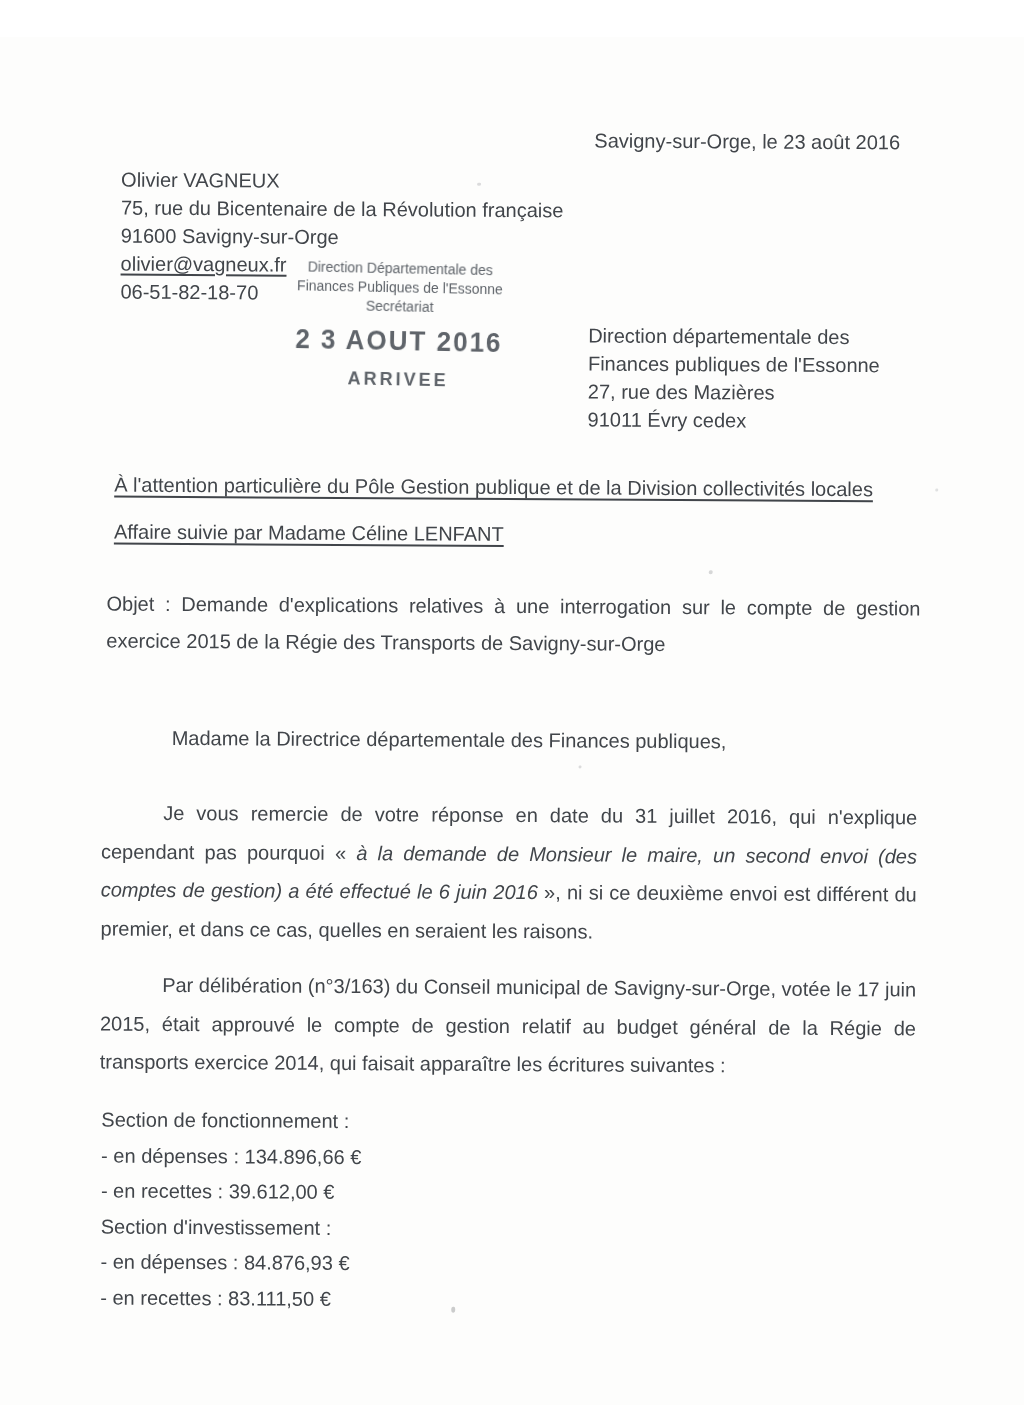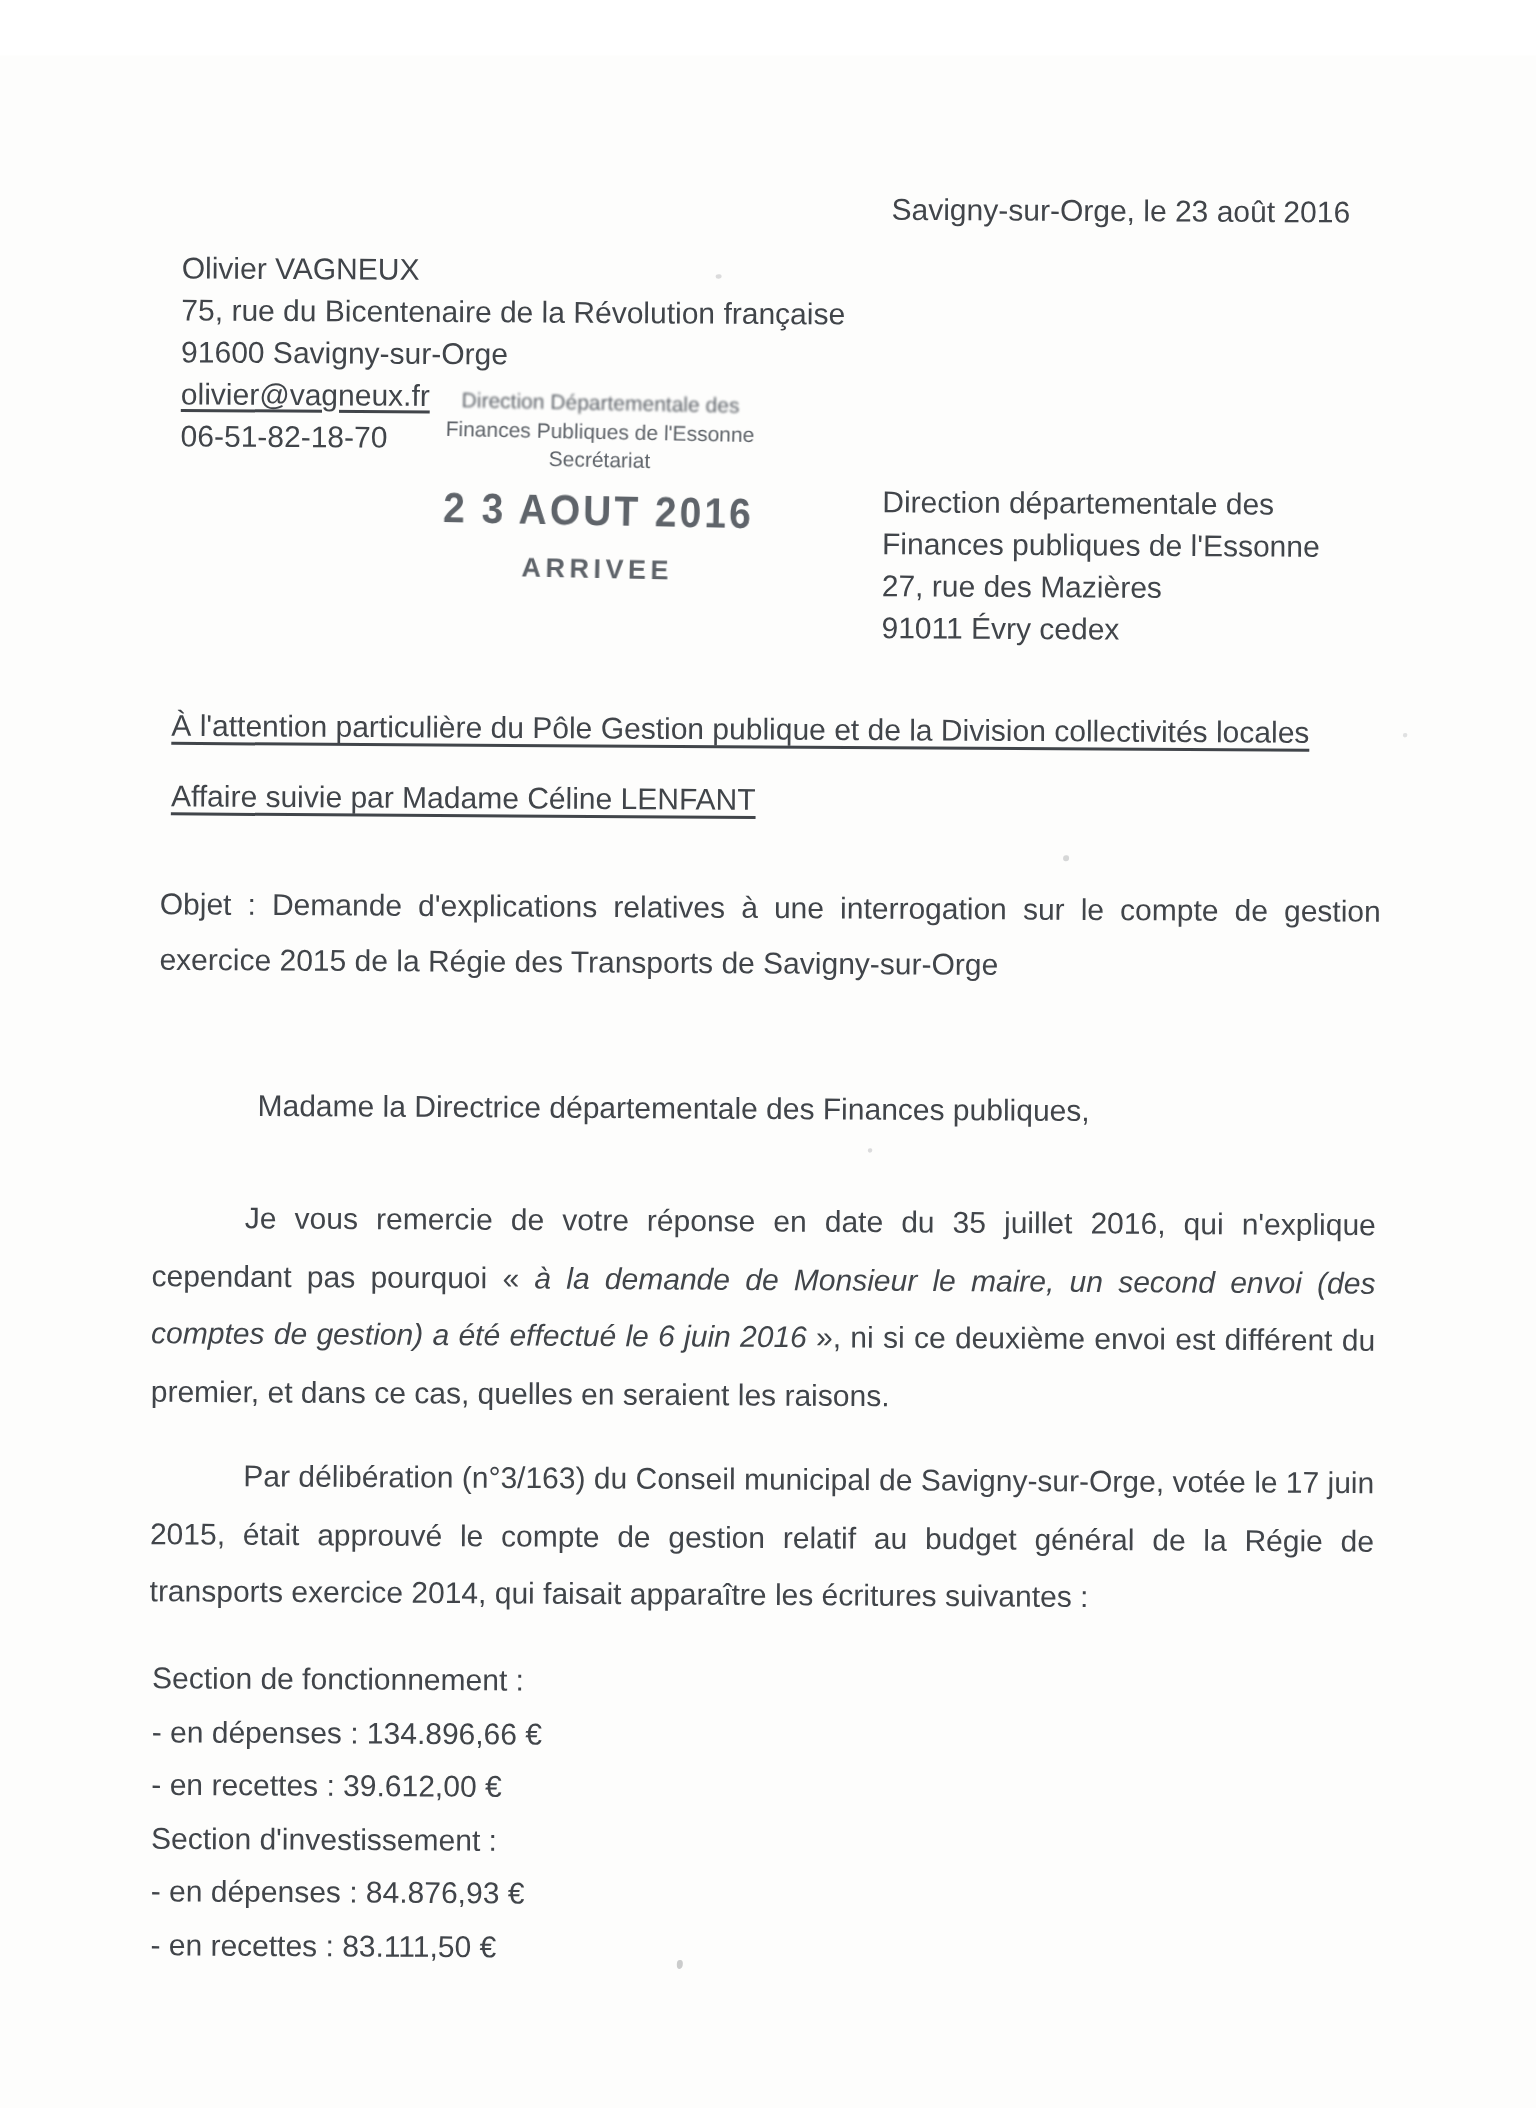--- a/index.html
+++ b/index.html
@@ -116,21 +116,21 @@
 
     <div class="abs attention">
       <div class="line">À l'attention particulière du Pôle Gestion publique et de la Division collectivités locales</div>
       <div class="line">Affaire suivie par Madame Céline LENFANT</div>
     </div>
 
     <div class="abs subject">Objet : Demande d'explications relatives à une interrogation sur le compte de gestion exercice 2015 de la Régie des Transports de Savigny-sur-Orge</div>
 
     <div class="abs salutation">Madame la Directrice départementale des Finances publiques,</div>
 
-    <p class="abs para p1"><span>Je vous remercie de votre réponse en date du 35 juillet 2016, qui n'explique cependant pas pourquoi « </span><em>à la demande de Monsieur le maire, un second envoi (des comptes de gestion) a été effectué le 6 juin 2016</em><span> », ni si ce deuxième envoi est différent du premier, et dans ce cas, quelles en seraient les raisons.</span></p>
+    <p class="abs para p1"><span>Je vous remercie de votre réponse en date du 31 juillet 2016, qui n'explique cependant pas pourquoi « </span><em>à la demande de Monsieur le maire, un second envoi (des comptes de gestion) a été effectué le 6 juin 2016</em><span> », ni si ce deuxième envoi est différent du premier, et dans ce cas, quelles en seraient les raisons.</span></p>
 
     <p class="abs para p2">Par délibération (n°3/163) du Conseil municipal de Savigny-sur-Orge, votée le 17 juin 2015, était approuvé le compte de gestion relatif au budget général de la Régie de transports exercice 2014, qui faisait apparaître les écritures suivantes :</p>
 
     <div class="abs accounts">
       <div>Section de fonctionnement :</div>
       <div>- en dépenses : 134.896,66 €</div>
       <div>- en recettes : 39.612,00 €</div>
       <div>Section d'investissement :</div>
       <div>- en dépenses : 84.876,93 €</div>
       <div>- en recettes : 83.111,50 €</div>

